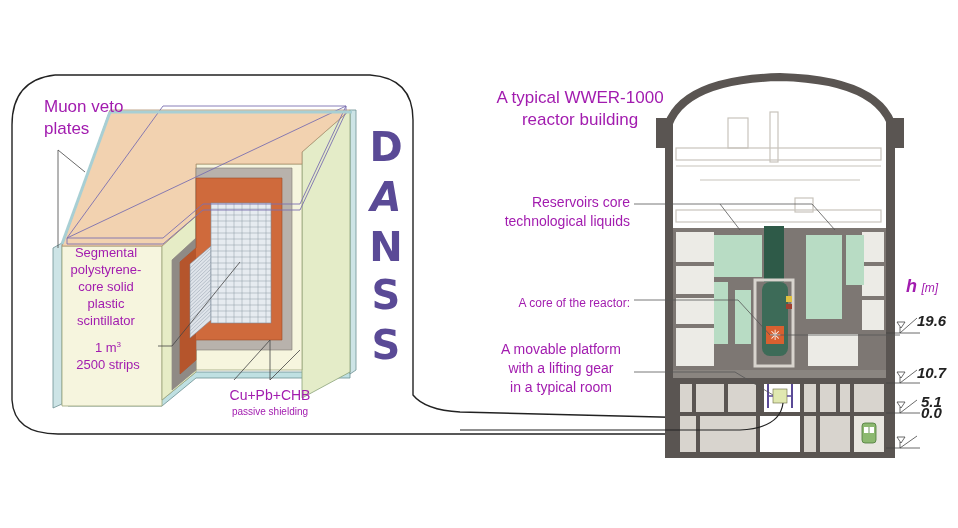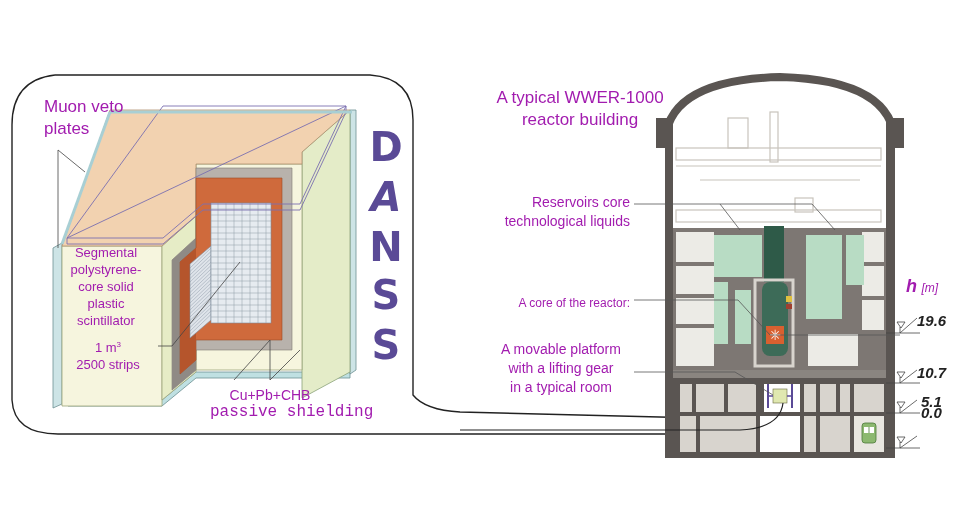--- a/index.html
+++ b/index.html
@@ -234,21 +234,21 @@
   <div>scintillator</div>
 </div>
 
 <div class="lbl c" style="left:62px;top:336px;width:92px;font-size:13px;line-height:17px;">
   <div><span>1 m</span><sup style="font-size:8px;">3</sup></div>
   <div>2500 strips</div>
 </div>
 
 <div class="lbl c" style="left:210px;top:386px;width:120px;">
   <div style="font-size:14px;line-height:19px;">Cu+Pb+CHB</div>
-  <div style="font-size:16px;line-height:14px;font-family:Liberation Mono, monospace;">passive shielding</div>
+  <div style="font-size:10px;line-height:14px;">passive shielding</div>
 </div>
 
 <div class="dans" style="top:124px;">D</div>
 <div class="dans" style="top:174px;font-style:italic;">A</div>
 <div class="dans" style="top:224px;">N</div>
 <div class="dans" style="top:272px;">S</div>
 <div class="dans" style="top:322px;">S</div>
 
 <div class="lbl c" style="left:470px;top:87px;width:220px;font-size:17px;line-height:22px;">
   <div>A typical WWER-1000</div>

